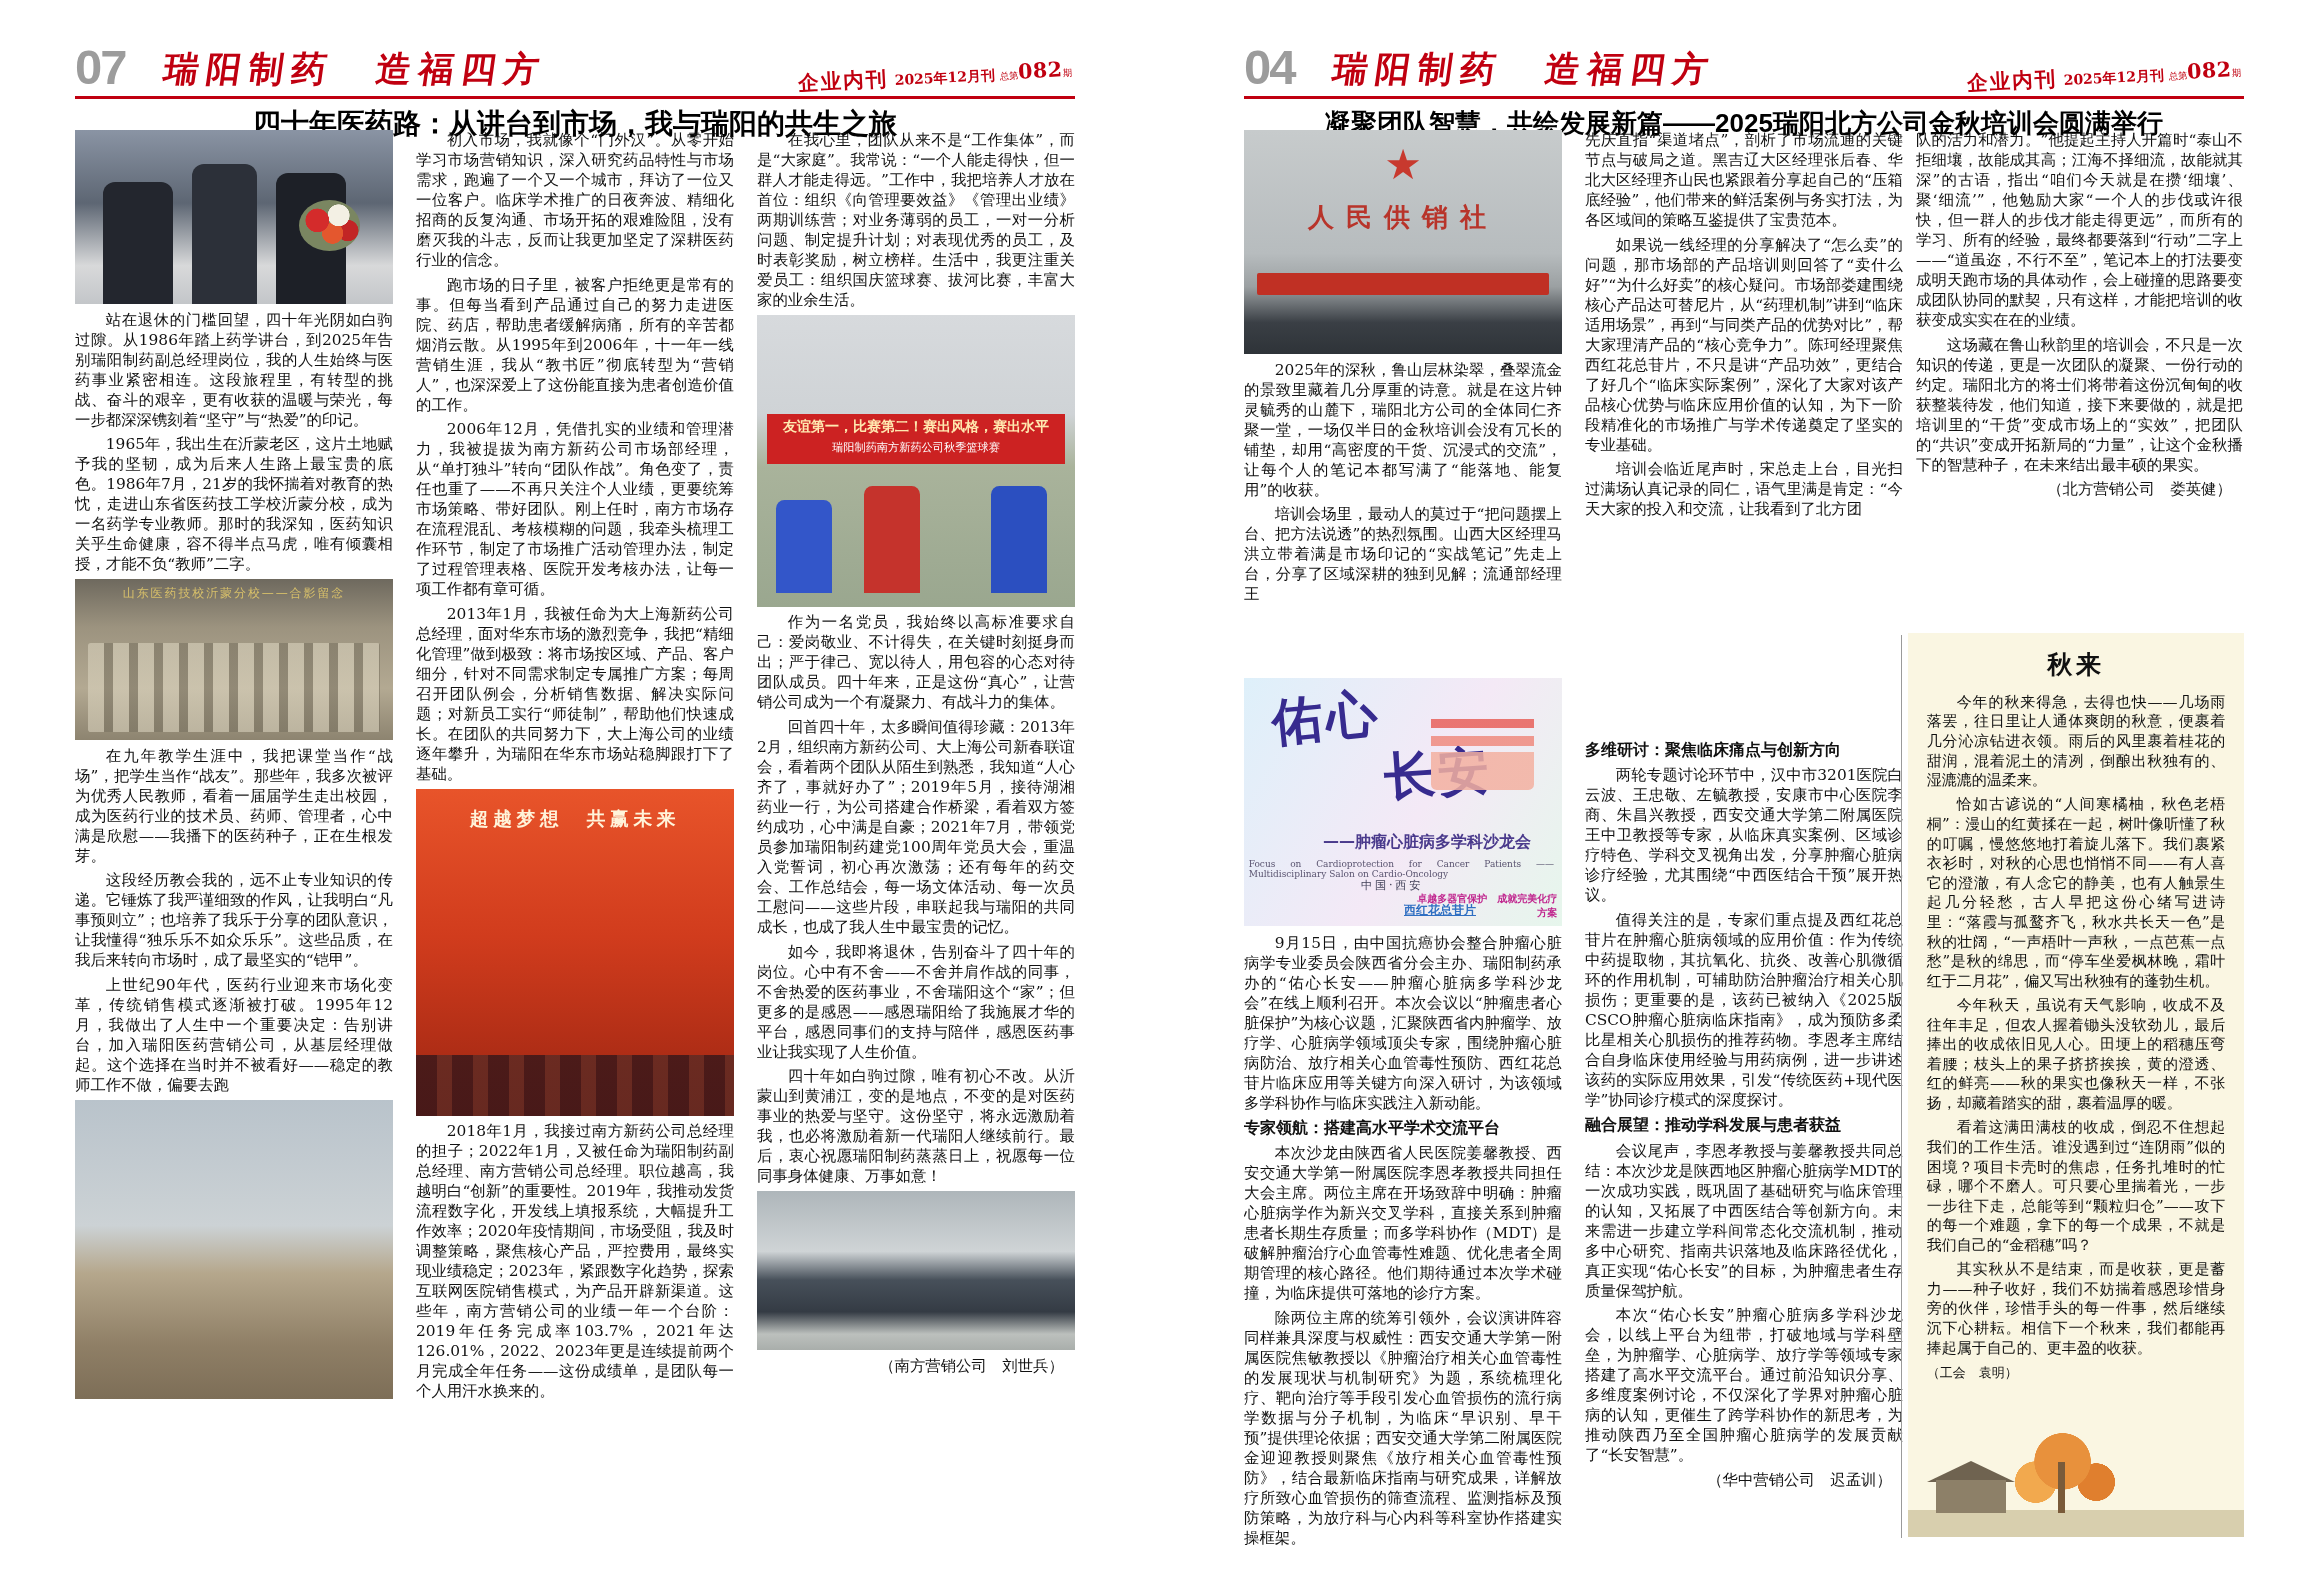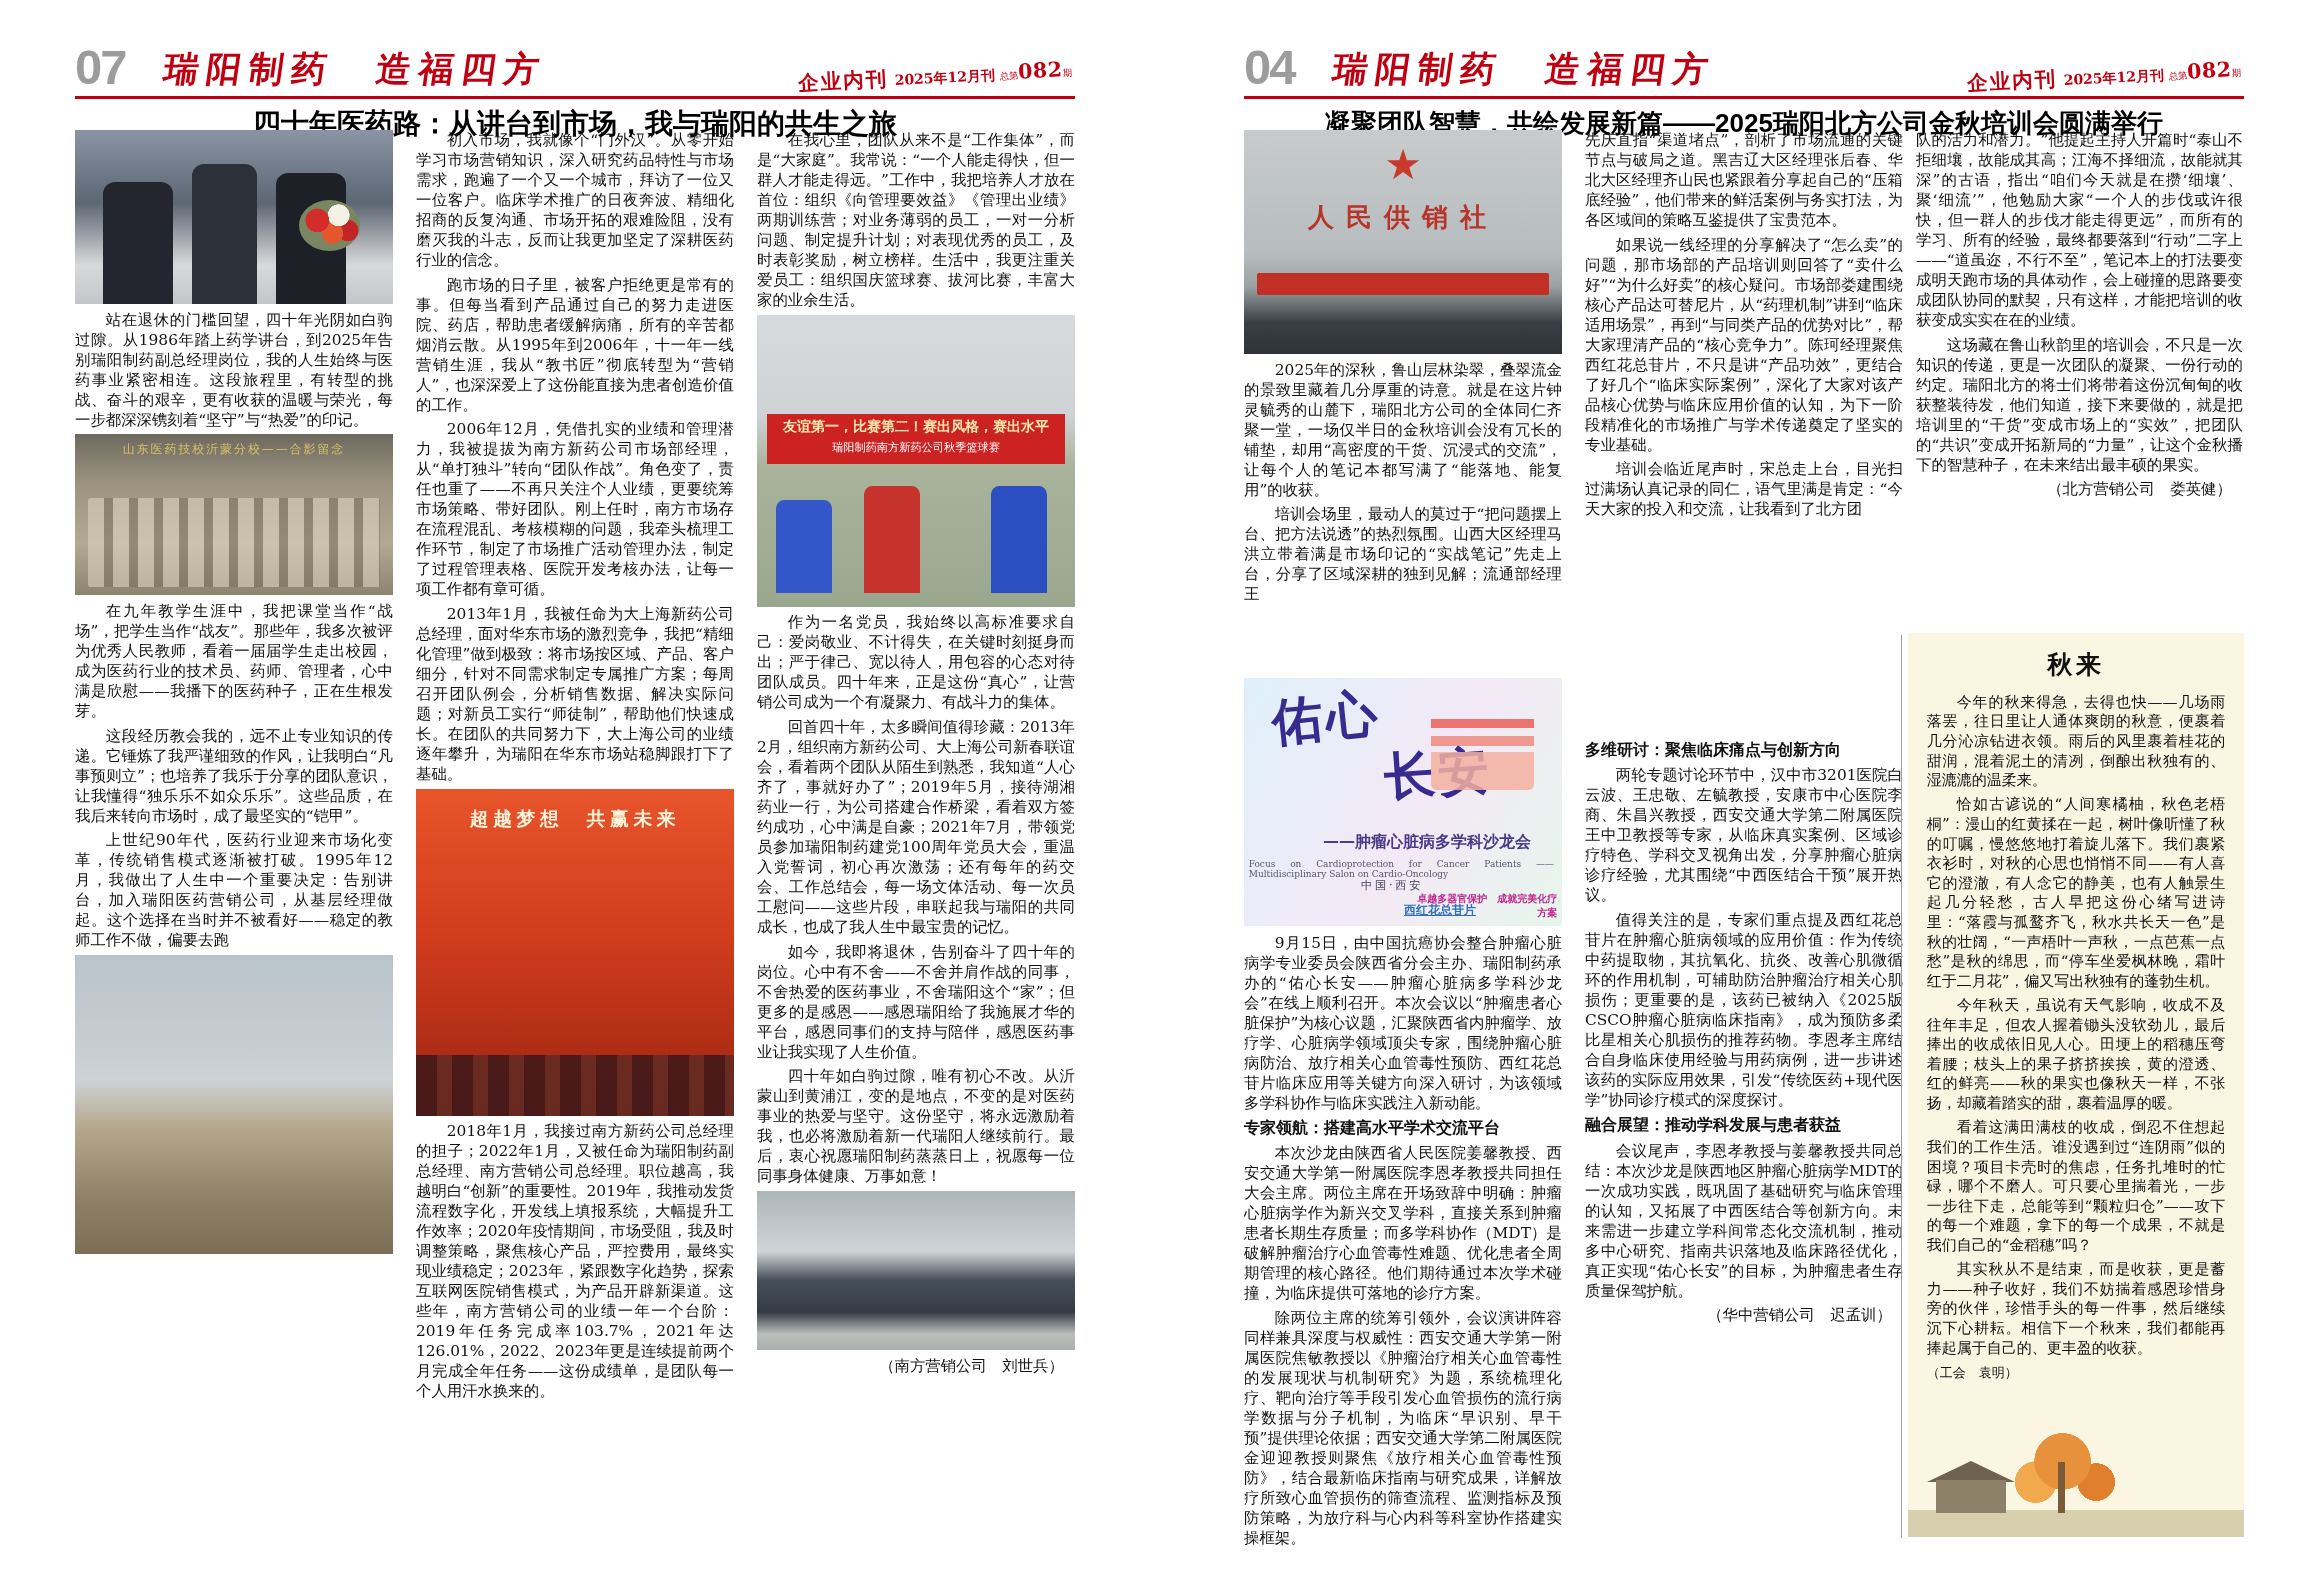--- a/index.html
+++ b/index.html
@@ -134,20 +134,21 @@
   <div class="art-title" id="t3">四十年医药路：从讲台到市场，我与瑞阳的共生之旅</div>
 
   <div class="col" id="p3c1">
     <div class="photo ph-farewell">
       <div class="fig f1"></div>
       <div class="fig f2"></div>
       <div class="fig f3"></div>
       <div class="flowers"></div>
     </div>
     <p>站在退休的门槛回望，四十年光阴如白驹过隙。从1986年踏上药学讲台，到2025年告别瑞阳制药副总经理岗位，我的人生始终与医药事业紧密相连。这段旅程里，有转型的挑战、奋斗的艰辛，更有收获的温暖与荣光，每一步都深深镌刻着“坚守”与“热爱”的印记。</p>
+    <p>1965年，我出生在沂蒙老区，这片土地赋予我的坚韧，成为后来人生路上最宝贵的底色。1986年7月，21岁的我怀揣着对教育的热忱，走进山东省医药技工学校沂蒙分校，成为一名药学专业教师。那时的我深知，医药知识关乎生命健康，容不得半点马虎，唯有倾囊相授，才能不负“教师”二字。</p>
     <div class="photo ph-class">
       <div class="ph-overlay-gold">山东医药技校沂蒙分校——合影留念</div>
       <div class="rows"></div>
     </div>
     <p>在九年教学生涯中，我把课堂当作“战场”，把学生当作“战友”。那些年，我多次被评为优秀人民教师，看着一届届学生走出校园，成为医药行业的技术员、药师、管理者，心中满是欣慰——我播下的医药种子，正在生根发芽。</p>
     <p>这段经历教会我的，远不止专业知识的传递。它锤炼了我严谨细致的作风，让我明白“凡事预则立”；也培养了我乐于分享的团队意识，让我懂得“独乐乐不如众乐乐”。这些品质，在我后来转向市场时，成了最坚实的“铠甲”。</p>
     <p>上世纪90年代，医药行业迎来市场化变革，传统销售模式逐渐被打破。1995年12月，我做出了人生中一个重要决定：告别讲台，加入瑞阳医药营销公司，从基层经理做起。这个选择在当时并不被看好——稳定的教师工作不做，偏要去跑</p>
     <div class="photo ph-village"></div>
   </div>
 
@@ -232,20 +233,21 @@
     <p>本次沙龙由陕西省人民医院姜馨教授、西安交通大学第一附属医院李恩孝教授共同担任大会主席。两位主席在开场致辞中明确：肿瘤心脏病学作为新兴交叉学科，直接关系到肿瘤患者长期生存质量；而多学科协作（MDT）是破解肿瘤治疗心血管毒性难题、优化患者全周期管理的核心路径。他们期待通过本次学术碰撞，为临床提供可落地的诊疗方案。</p>
     <p>除两位主席的统筹引领外，会议演讲阵容同样兼具深度与权威性：西安交通大学第一附属医院焦敏教授以《肿瘤治疗相关心血管毒性的发展现状与机制研究》为题，系统梳理化疗、靶向治疗等手段引发心血管损伤的流行病学数据与分子机制，为临床“早识别、早干预”提供理论依据；西安交通大学第二附属医院金迎迎教授则聚焦《放疗相关心血管毒性预防》，结合最新临床指南与研究成果，详解放疗所致心血管损伤的筛查流程、监测指标及预防策略，为放疗科与心内科等科室协作搭建实操框架。</p>
   </div>
 
   <div class="col" id="p4bc2">
     <div class="shead">多维研讨：聚焦临床痛点与创新方向</div>
     <p>两轮专题讨论环节中，汉中市3201医院白云波、王忠敬、左毓教授，安康市中心医院李商、朱昌兴教授，西安交通大学第二附属医院王中卫教授等专家，从临床真实案例、区域诊疗特色、学科交叉视角出发，分享肿瘤心脏病诊疗经验，尤其围绕“中西医结合干预”展开热议。</p>
     <p>值得关注的是，专家们重点提及西红花总苷片在肿瘤心脏病领域的应用价值：作为传统中药提取物，其抗氧化、抗炎、改善心肌微循环的作用机制，可辅助防治肿瘤治疗相关心肌损伤；更重要的是，该药已被纳入《2025版CSCO肿瘤心脏病临床指南》，成为预防多柔比星相关心肌损伤的推荐药物。李恩孝主席结合自身临床使用经验与用药病例，进一步讲述该药的实际应用效果，引发“传统医药+现代医学”协同诊疗模式的深度探讨。</p>
     <div class="shead">融合展望：推动学科发展与患者获益</div>
     <p>会议尾声，李恩孝教授与姜馨教授共同总结：本次沙龙是陕西地区肿瘤心脏病学MDT的一次成功实践，既巩固了基础研究与临床管理的认知，又拓展了中西医结合等创新方向。未来需进一步建立学科间常态化交流机制，推动多中心研究、指南共识落地及临床路径优化，真正实现“佑心长安”的目标，为肿瘤患者生存质量保驾护航。</p>
+    <p>本次“佑心长安”肿瘤心脏病多学科沙龙会，以线上平台为纽带，打破地域与学科壁垒，为肿瘤学、心脏病学、放疗学等领域专家搭建了高水平交流平台。通过前沿知识分享、多维度案例讨论，不仅深化了学界对肿瘤心脏病的认知，更催生了跨学科协作的新思考，为推动陕西乃至全国肿瘤心脏病学的发展贡献了“长安智慧”。</p>
     <p class="byline">（华中营销公司　迟孟训）</p>
   </div>
 
   <div class="vdiv"></div>
 
   <div id="autumn">
     <div class="inner">
       <h2>秋来</h2>
       <p>今年的秋来得急，去得也快——几场雨落罢，往日里让人通体爽朗的秋意，便裹着几分沁凉钻进衣领。雨后的风里裹着桂花的甜润，混着泥土的清冽，倒酿出秋独有的、湿漉漉的温柔来。</p>
       <p>恰如古谚说的“人间寒橘柚，秋色老梧桐”：漫山的红黄揉在一起，树叶像听懂了秋的叮嘱，慢悠悠地打着旋儿落下。我们裹紧衣衫时，对秋的心思也悄悄不同——有人喜它的澄澈，有人念它的静美，也有人触景生起几分轻愁，古人早把这份心绪写进诗里：“落霞与孤鹜齐飞，秋水共长天一色”是秋的壮阔，“一声梧叶一声秋，一点芭蕉一点愁”是秋的绵思，而“停车坐爱枫林晚，霜叶红于二月花”，偏又写出秋独有的蓬勃生机。</p>

